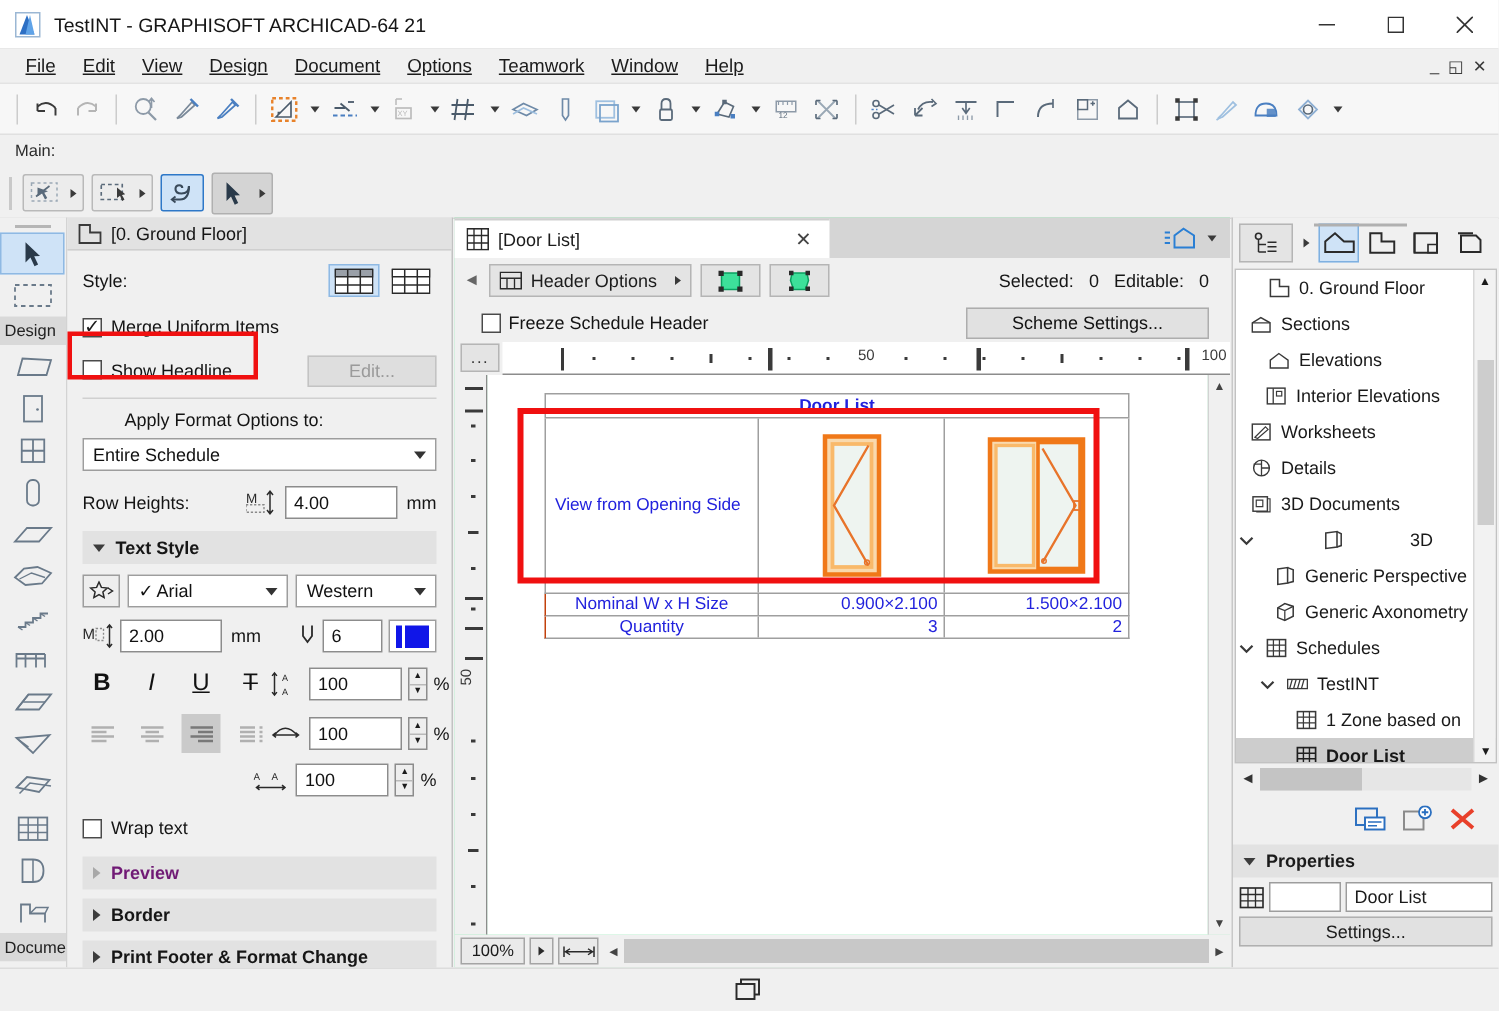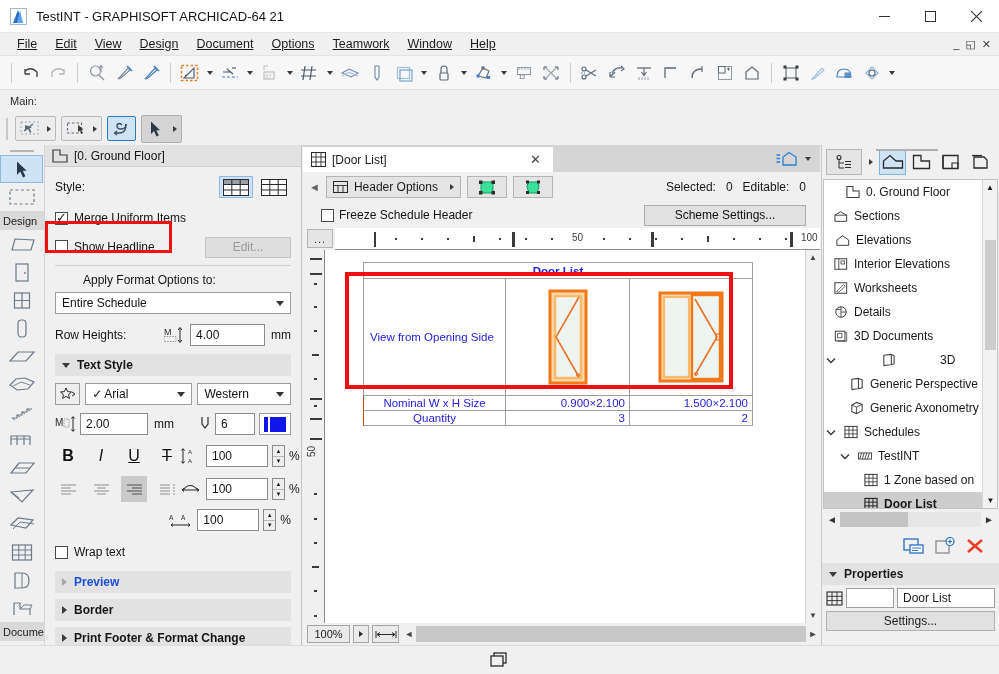--- a/index.html
+++ b/index.html
@@ -98,21 +98,21 @@
   .sep-line { height:1px; background:#d0d0d0; margin:7px 0; }
   .select {
      height:22px; border:1px solid #9d9d9d; background:#fff; font-size:12px; color:#111;
      display:flex; align-items:center; padding:0 6px; position:relative; }
   .select .chev { margin-left:auto; width:0;height:0;
      border-left:4px solid transparent;border-right:4px solid transparent;border-top:5px solid #333; }
   .inp { height:22px; border:1px solid #8c8c8c; background:#fff; font-size:12px; color:#111;
      display:flex; align-items:center; padding:0 5px; }
   .sect-head { height:22px; background:#e2e2e2; display:flex; align-items:center; gap:7px;
      padding-left:7px; font-size:12px; font-weight:bold; color:#161616; margin-top:7px; }
-  .sect-head.dim { color:#1d4ed8; }
+  .sect-head.dim { color:#701a75; }
   .tri-d { width:0;height:0;border-left:4.5px solid transparent;border-right:4.5px solid transparent;
      border-top:5.5px solid #3c3c3c; }
   .tri-r { width:0;height:0;border-top:4.5px solid transparent;border-bottom:4.5px solid transparent;
      border-left:5.5px solid #3c3c3c; }
   .tri-r.dim { border-left-color:#a8a8a8; }
   .fmt-btn { width:26px; height:26px; display:flex;align-items:center;justify-content:center;
      font-size:16px; color:#111; }
   .fmt-btn.sel { background:#cacaca; }
   .spin { width:13px; height:22px; border:1px solid #8c8c8c; background:#eee;
      display:flex; flex-direction:column; }
@@ -1055,29 +1055,29 @@
       </div>
       <div class="t-item" style="padding-left:10px;">
         <span class="t-exp">
           <svg width="16" height="13" viewBox="0 0 16 13">
               <path d="M1 12 L1 5 L7.5 1 L14.5 5 L14.5 12 Z" fill="none" stroke="#3a3a3a" stroke-width="1.1"></path>
               <path d="M1 5 L14.5 5" stroke="#3a3a3a" stroke-width="1"></path>
             </svg>
         </span>
         <span>Sections</span>
       </div>
-      <div class="t-item" style="padding-left:12px;">
+      <div class="t-item" style="padding-left:22px;">
         <span class="t-exp">
           <svg width="16" height="13" viewBox="0 0 16 13">
               <path d="M1 12 L1 6 L7.5 1 L14.5 6 L14.5 12 Z" fill="none" stroke="#3a3a3a" stroke-width="1.1"></path>
             </svg>
         </span>
         <span>Elevations</span>
       </div>
-      <div class="t-item" style="padding-left:10px;">
+      <div class="t-item" style="padding-left:20px;">
         <span class="t-exp">
           <svg width="16" height="14" viewBox="0 0 16 14">
               <rect x="1" y="1" width="13.5" height="12" fill="none" stroke="#3a3a3a" stroke-width="1.1"></rect>
               <path d="M5.5 1 L5.5 13" stroke="#3a3a3a" stroke-width="1"></path>
               <rect x="8" y="3.5" width="4" height="3.5" fill="none" stroke="#3a3a3a" stroke-width="0.9"></rect>
             </svg>
         </span>
         <span>Interior Elevations</span>
       </div>
       <div class="t-item" style="padding-left:10px;">

